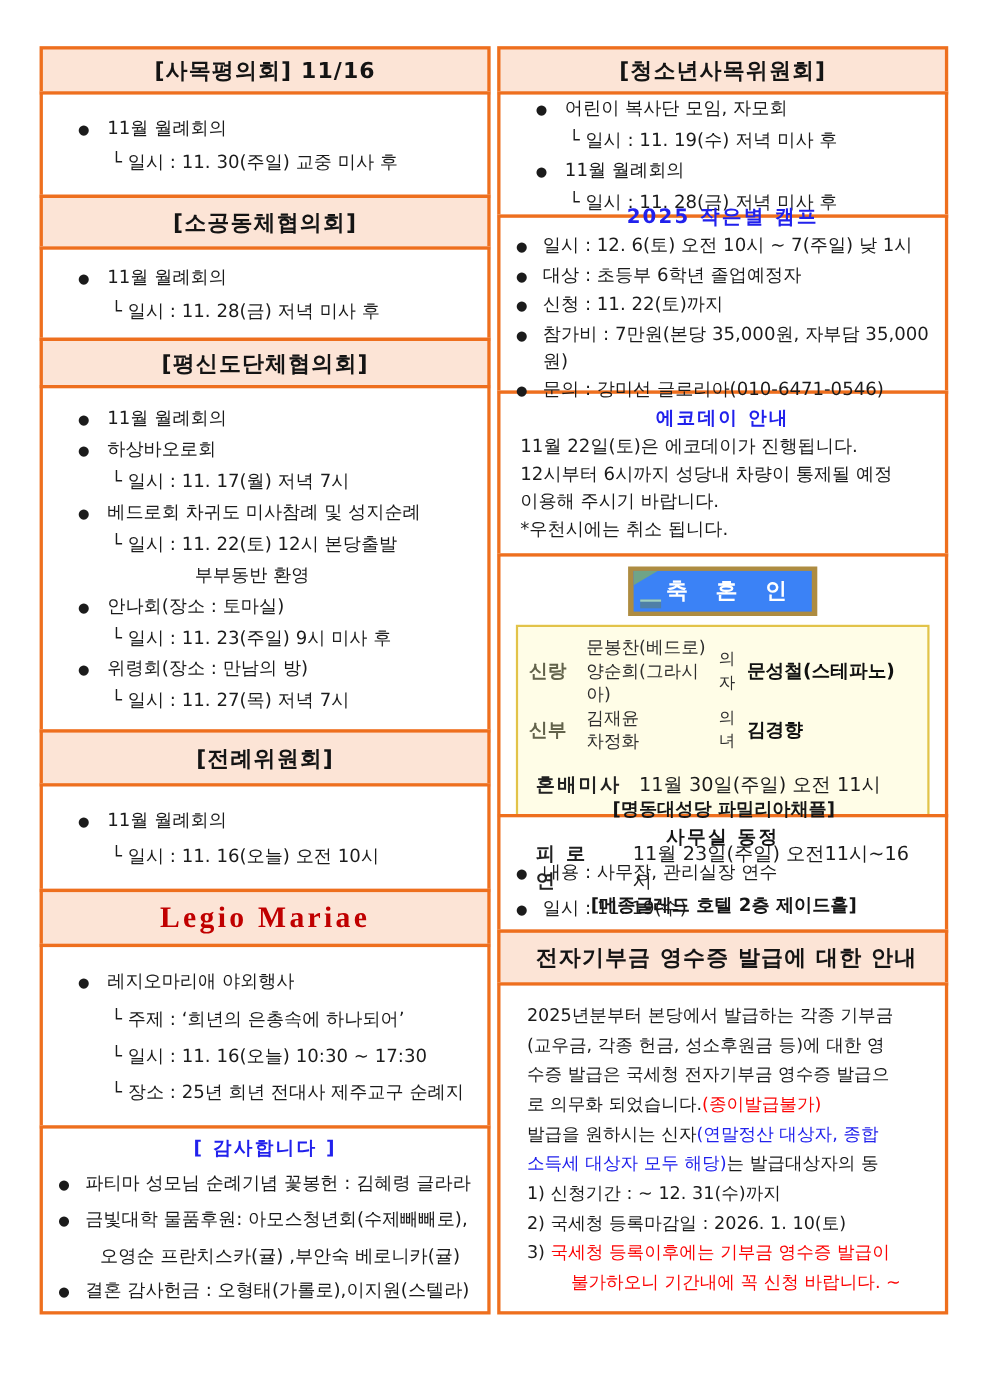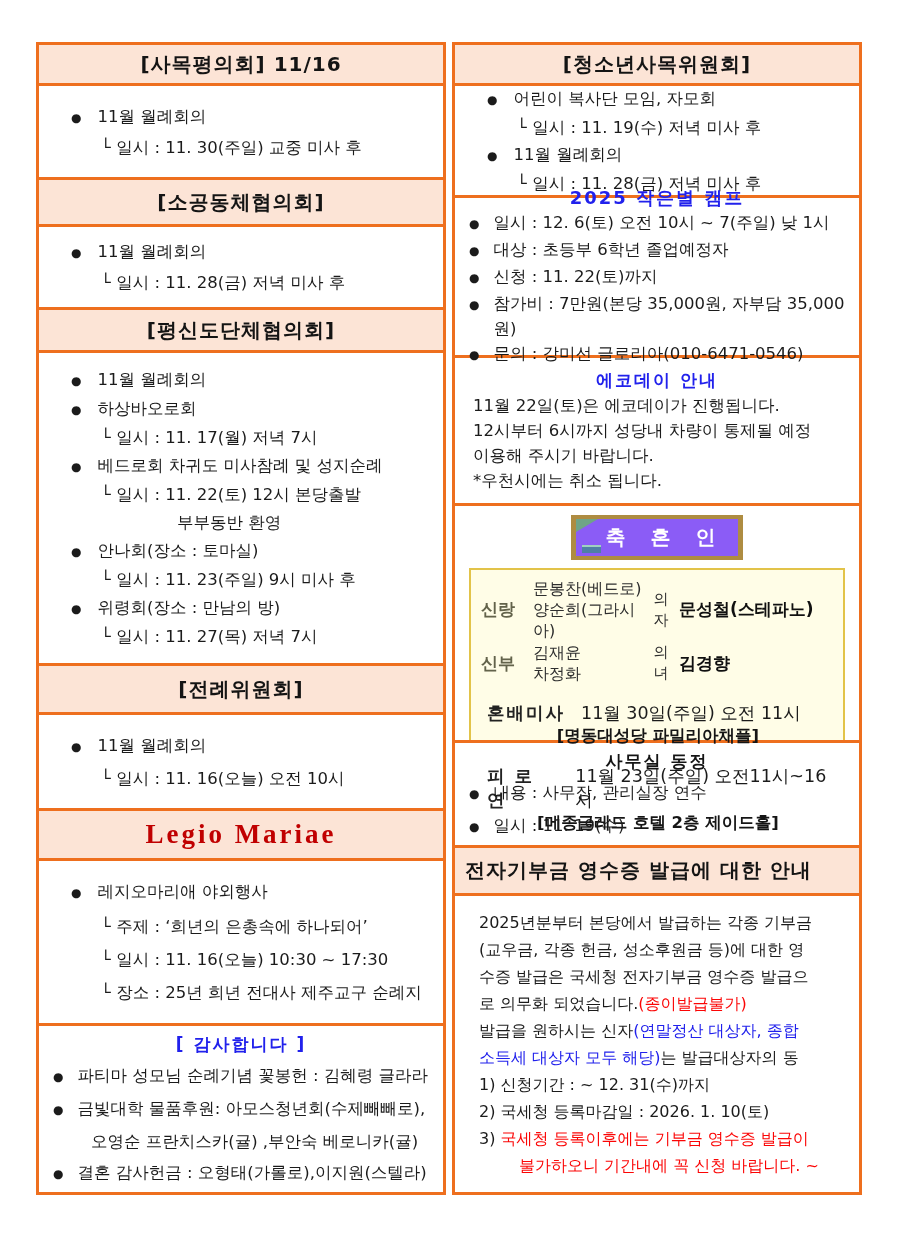--- a/index.html
+++ b/index.html
@@ -5,41 +5,41 @@
   html,body{margin:0;padding:0;background:#ffffff;}
   .page{position:relative;width:898px;height:1252px;background:#ffffff;
         font-family:"DejaVu Sans","Liberation Sans",sans-serif;color:#1b1b1b;overflow:hidden;}
   .col{position:absolute;top:42px;width:410px;}
   .col-left{left:36px;}
   .col-right{left:452px;}
   .box{border:3px solid #EE6F1E;box-sizing:border-box;background:#ffffff;}
   .col > .box:not(:first-child){margin-top:-3px;}
   .hdr{background:#FCE4D6;display:flex;align-items:center;justify-content:center;
        font-weight:bold;font-size:20px;color:#141414;letter-spacing:1px;}
-  .hdr-left{justify-content:flex-start;padding-left:10px;}
+  .hdr-left{justify-content:flex-start;padding-left:32px;}
   .rows{display:flex;flex-direction:column;justify-content:center;height:100%;font-size:16.5px;}
   .b{padding-left:32px;display:flex;align-items:baseline;}
   .dot{margin-right:16px;font-size:12px;flex:0 0 auto;}
   .s{padding-left:62px;}
   .s2{padding-left:138px;}
   .cont{padding-left:52px;}
   .ctitle{text-align:center;font-weight:bold;font-size:17px;color:#141414;letter-spacing:2px;}
   .blue{color:#2121EC;}
   .red{color:#FB0505;}
   .legio{font-family:Liberation Serif, serif;font-weight:bold;
          color:#C00000;font-size:27px;letter-spacing:3px;}
   .tight .b{padding-left:14px;}
   .tight .dot{margin-right:14px;}
   .para{padding-left:18px;}
   .dn-line{padding-left:24px;}
   .dn-indent{padding-left:64px;}
   
   .wed-banner-wrap{display:flex;justify-content:center;padding-top:9px;}
   .wed-frame{background:#AE8C41;padding:4px 5px;}
-  .wed-board{position:relative;background:#8b5cf6;color:#ffffff;font-weight:bold;
+  .wed-board{position:relative;background:#3b82f6;color:#ffffff;font-weight:bold;
              font-size:20px;letter-spacing:9px;padding:5px 14px 5px 30px;overflow:hidden;}
   .chalk-corner{position:absolute;top:0;left:0;width:0;height:0;
                 border-top:13px solid #6FA487;border-right:22px solid transparent;}
   .eraser{position:absolute;bottom:3px;left:6px;width:19px;height:6px;background:#4F7FA6;
           border-top:2px solid #9FD0C0;}
   .wed-card{margin:8px auto 0;width:376px;border:2px solid #E2C349;background:#FFFDE7;
             padding:7px 8px 6px 10px;box-sizing:border-box;}
   .wed-row{display:grid;grid-template-columns:52px 1fr 36px 156px;align-items:center;margin:1px 0;}
   .wed-label{font-weight:bold;color:#63634B;font-size:17px;}
   .wed-parents{font-size:16px;color:#2e2e2e;line-height:21px;}

